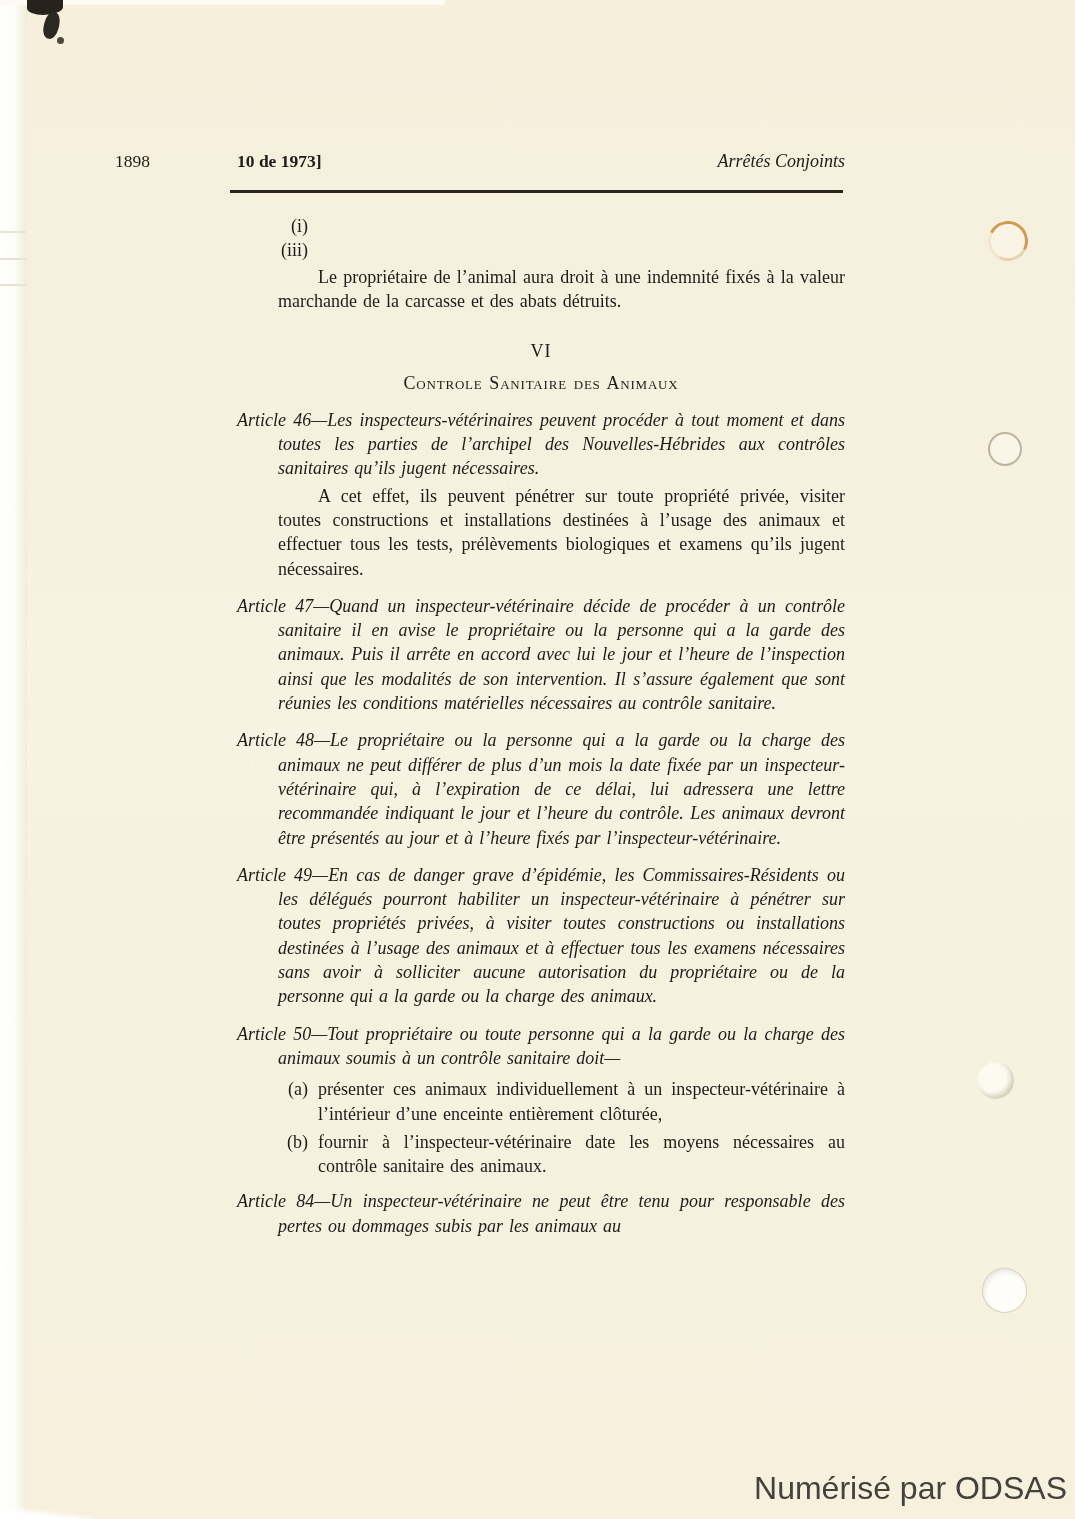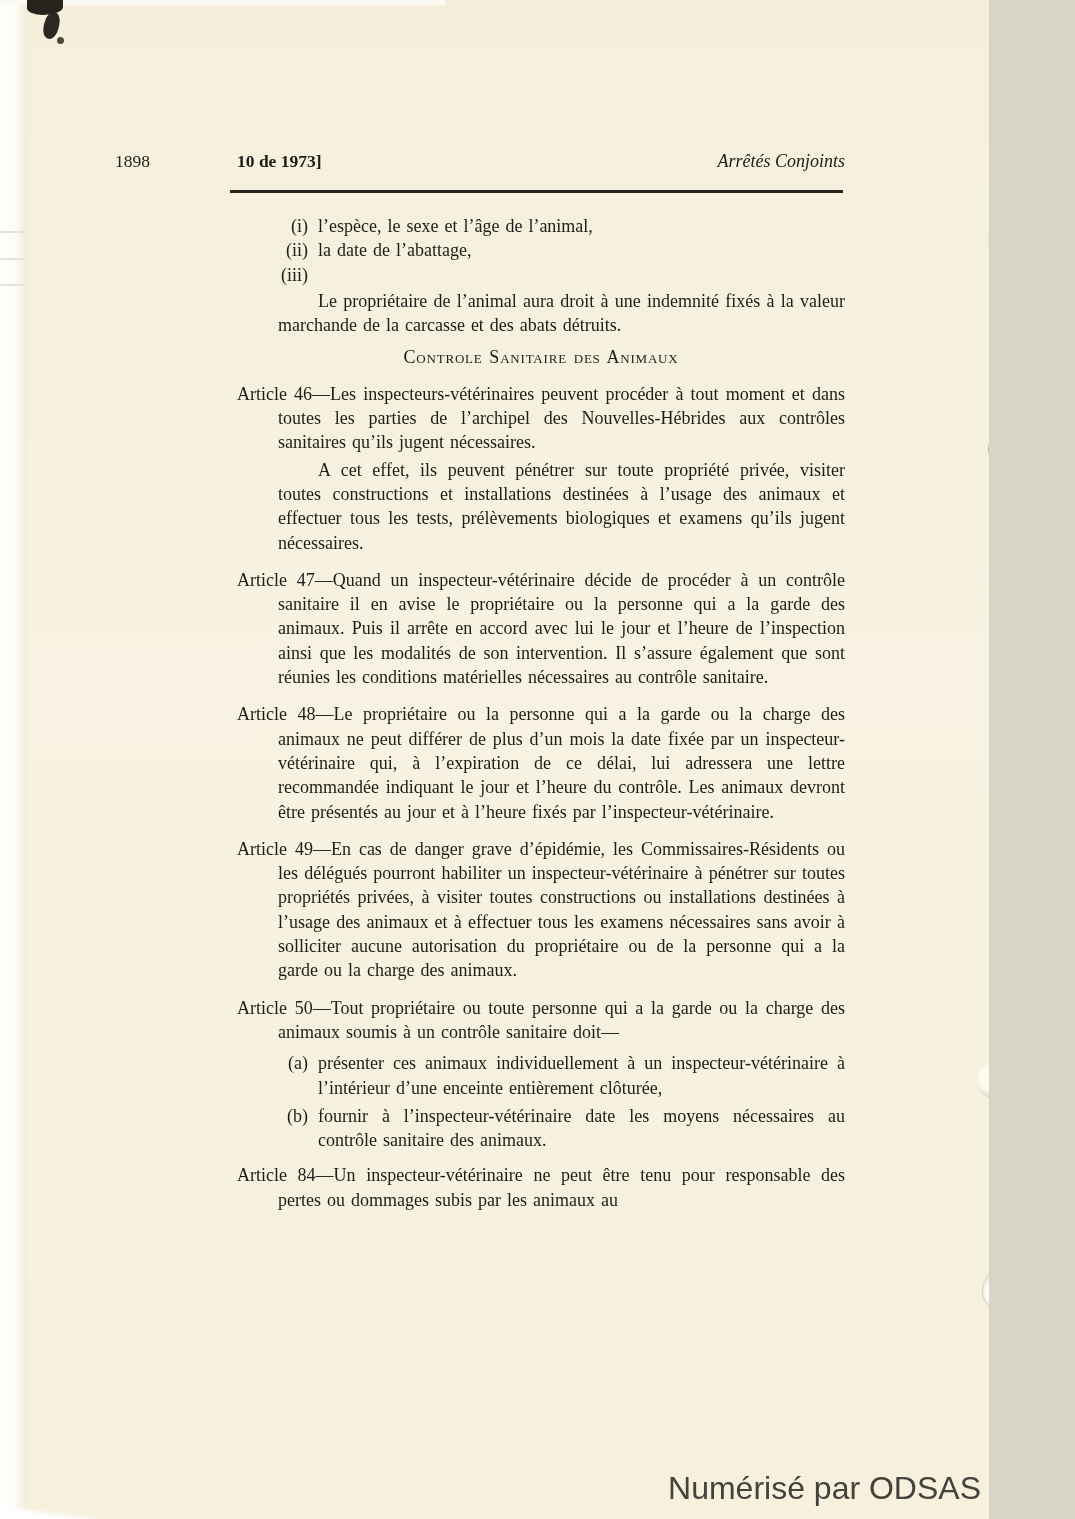--- a/index.html
+++ b/index.html
@@ -1,17 +1,17 @@
 <!DOCTYPE html>
 <html><head>
 <meta charset="utf-8">
 <style>
   html, body { margin:0; padding:0; background:#d8d4c6; }
   .scan {
-    position:relative; width:989px; height:1519px; overflow:hidden;
+    position:relative; width:1075px; height:1519px; overflow:hidden;
     background:linear-gradient(180deg,#f5efdc 0%,#f7f2e1 45%,#f6f0dd 100%);
     font-family:"Liberation Serif", serif; color:#1e1c18;
   }
   
   .edge-left { position:absolute; left:0; top:0; width:27px; height:100%;
     background:linear-gradient(90deg,#ffffff 0%,#fdfcf6 55%,#f1ecd9 100%); }
   .stack-line { position:absolute; left:0; width:26px; height:2px; background:#e7e3d3; }
   .sl1{top:231px;} .sl2{top:258px;} .sl3{top:284px;}
   .top-edge { position:absolute; left:0; top:0; width:445px; height:5px; background:#fbfaf4; }
   .bottom-edge { position:absolute; left:0; bottom:0; width:95px; height:12px;
@@ -40,21 +40,21 @@
   .rule { position:absolute; left:230px; top:190px; width:613px; height:2.5px; background:#29251e; }
   
   .content { position:absolute; left:237px; top:214px; width:608px;
              font-size:18px; line-height:24.3px; word-spacing:1.5px; }
   .content p, .content div { margin:0; }
   .li { display:flex; margin-bottom:8px; }
   .li .m { flex:0 0 81px; padding-right:10px; box-sizing:border-box; text-align:right; }
   .li .t { flex:1; text-align:justify; }
   .li.sub { margin-bottom:0; }
   .pind { margin-left:41px !important; text-indent:40px; text-align:justify; }
-  .art  { padding-left:41px; text-indent:-41px; text-align:justify; }
+  .art  { padding-left:41px; text-indent:-41px; text-align:justify;font-style:italic; }
   .secnum  { text-align:center; letter-spacing:1px; }
   .sectitle{ text-align:center; font-variant:small-caps; letter-spacing:0.8px; }
   .mt2{margin-top:2px !important;} .mt3{margin-top:3px !important;}
   .mt4{margin-top:4px !important;} .mt7{margin-top:7px !important;}
   .mt8{margin-top:8px !important;} .mt11{margin-top:11px !important;}
   .mt12{margin-top:12px !important;} .mt13{margin-top:13px !important;}
   .mt26{margin-top:26px !important;}
   .watermark { position:absolute; right:8px; bottom:12px;
     font-family:"Liberation Sans", sans-serif; font-size:32px; color:#44423c; }
 </style>
@@ -76,32 +76,28 @@
     <span class="pagenum">1898</span>
     <span class="docref">10 de 1973]</span>
     <span class="doctitle">Arrêtés Conjoints</span>
   </div>
   <div class="rule"></div>
 
   <div class="content">
 
     <div class="li">
       <span class="m">(i)</span>
-      <span class="t">l’espèce, le sexe et l’âge de l’animal,</span>
-    </div>
-    <div class="li">
-      <span class="m">(ii)</span>
-      <span class="t">la date de l’abattage,</span>
     </div>
     <div class="li">
       <span class="m">(iii)</span>
     </div>
 
     <p class="pind mt2">Le propriétaire de l’animal aura droit à une indemnité fixés à la valeur marchande de la carcasse et des abats détruits.</p>
 
+    <div class="secnum mt26">VI</div>
     <div class="sectitle mt8">Controle Sanitaire des Animaux</div>
 
     <p class="art mt12">Article 46—Les inspecteurs-vétérinaires peuvent procéder à tout moment et dans toutes les parties de l’archipel des Nouvelles-Hébrides aux contrôles sanitaires qu’ils jugent nécessaires.</p>
     <p class="pind mt3">A cet effet, ils peuvent pénétrer sur toute propriété privée, visiter toutes constructions et installations destinées à l’usage des animaux et effectuer tous les tests, prélèvements biologiques et examens qu’ils jugent nécessaires.</p>
 
     <p class="art mt13">Article 47—Quand un inspecteur-vétérinaire décide de procéder à un contrôle sanitaire il en avise le propriétaire ou la personne qui a la garde des animaux. Puis il arrête en accord avec lui le jour et l’heure de l’inspection ainsi que les modalités de son intervention. Il s’assure également que sont réunies les conditions matérielles nécessaires au contrôle sanitaire.</p>
 
     <p class="art mt13">Article 48—Le propriétaire ou la personne qui a la garde ou la charge des animaux ne peut différer de plus d’un mois la date fixée par un inspecteur-vétérinaire qui, à l’expiration de ce délai, lui adressera une lettre recommandée indiquant le jour et l’heure du contrôle. Les animaux devront être présentés au jour et à l’heure fixés par l’inspecteur-vétérinaire.</p>
 
     <p class="art mt13">Article 49—En cas de danger grave d’épidémie, les Commissaires-Résidents ou les délégués pourront habiliter un inspecteur-vétérinaire à pénétrer sur toutes propriétés privées, à visiter toutes constructions ou installations destinées à l’usage des animaux et à effectuer tous les examens nécessaires sans avoir à solliciter aucune autorisation du propriétaire ou de la personne qui a la garde ou la charge des animaux.</p>

